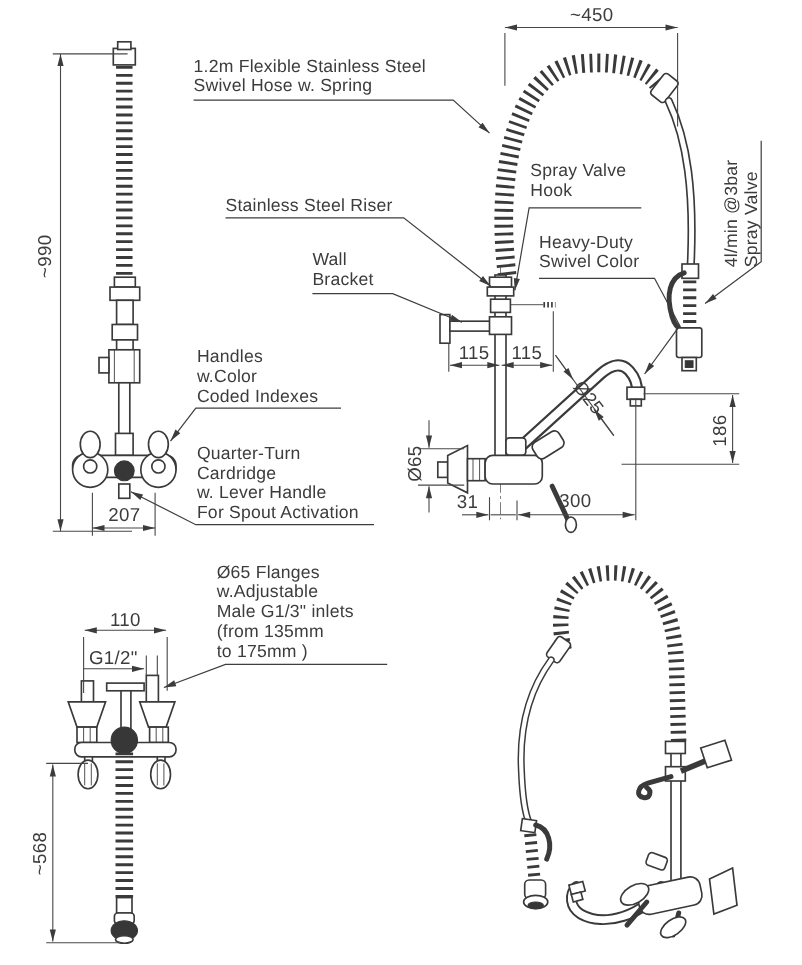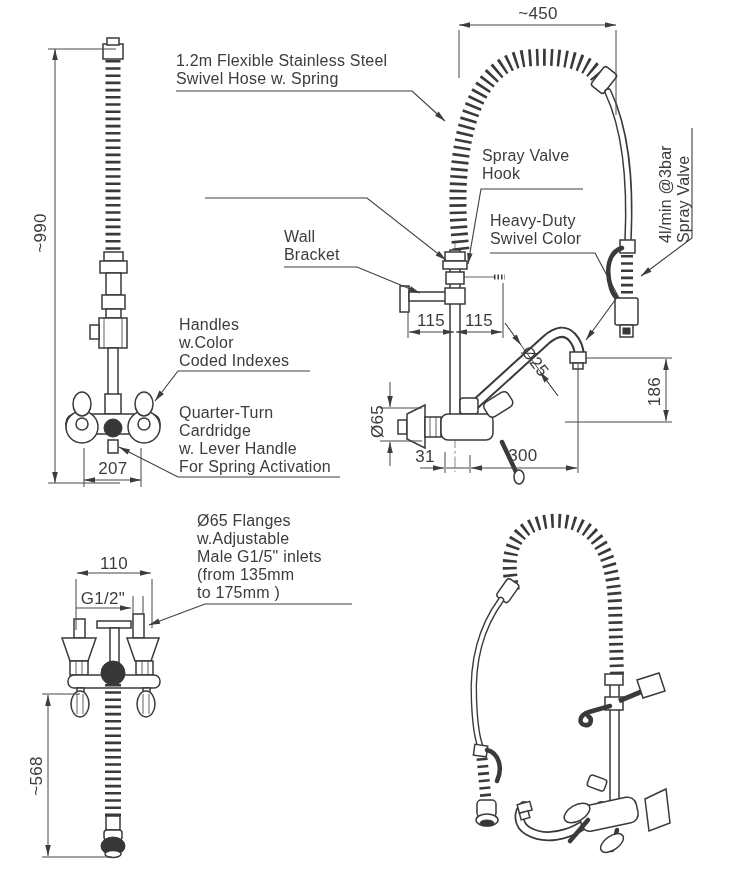--- a/index.html
+++ b/index.html
@@ -249,38 +249,39 @@
     <path d="M 490 253 L 595 253 L 618 296 L 586 340" class="leader" marker-end="url(#arr)"></path>
     <path d="M 692 128 L 692 238 L 641 276" class="leader" marker-end="url(#arr)"></path>
     <path d="M 310 371 L 178 371 L 155 401" class="leader" marker-end="url(#arr)"></path>
     <path d="M 340 477 L 178 477 L 119 447" class="leader" marker-end="url(#arr)"></path>
     <path d="M 352 604 L 205 604 L 149 625" class="leader" marker-end="url(#arr)"></path>
   </g>
 </svg>
 
 <div class="lbl" style="left:176px; top:52px;">1.2m Flexible Stainless Steel
 Swivel Hose w. Spring</div>
+<div class="lbl" style="left:205px; top:179px;">Stainless Steel Riser</div>
 <div class="lbl" style="left:284px; top:228px;">Wall
 Bracket</div>
 <div class="lbl" style="left:482px; top:147px;">Spray Valve
 Hook</div>
 <div class="lbl" style="left:490px; top:212px;">Heavy-Duty
 Swivel Color</div>
 <div class="lbl rot" style="left:657px; top:243px; width:118px;">4l/min @3bar
 Spray Valve</div>
 <div class="lbl" style="left:179px; top:316px;">Handles
 w.Color
 Coded Indexes</div>
 <div class="lbl" style="left:179px; top:404px;">Quarter-Turn
 Cardridge
 w. Lever Handle
-For Spring Activation</div>
+For Spout Activation</div>
 <div class="lbl" style="left:197px; top:512px;">Ø65 Flanges
 w.Adjustable
-Male G1/5" inlets
+Male G1/3" inlets
 (from 135mm
 to 175mm )</div>
 
 <div class="dlbl" style="left:508px; top:4px;  width:60px;text-align:center;">~450</div>
 <div class="dlbl rot" style="left:31px; top:259px; width:52px;">~990</div>
 <div class="dlbl" style="left:88px;  top:459px; width:50px;">207</div>
 <div class="dlbl" style="left:409px; top:311px; width:44px;">115</div>
 <div class="dlbl" style="left:457px; top:311px; width:44px;">115</div>
 <div class="dlbl rot52" style="left:524px; top:332px; width:60px;">Ø25</div>
 <div class="dlbl rot" style="left:368px; top:449px; width:55px;">Ø65</div>

